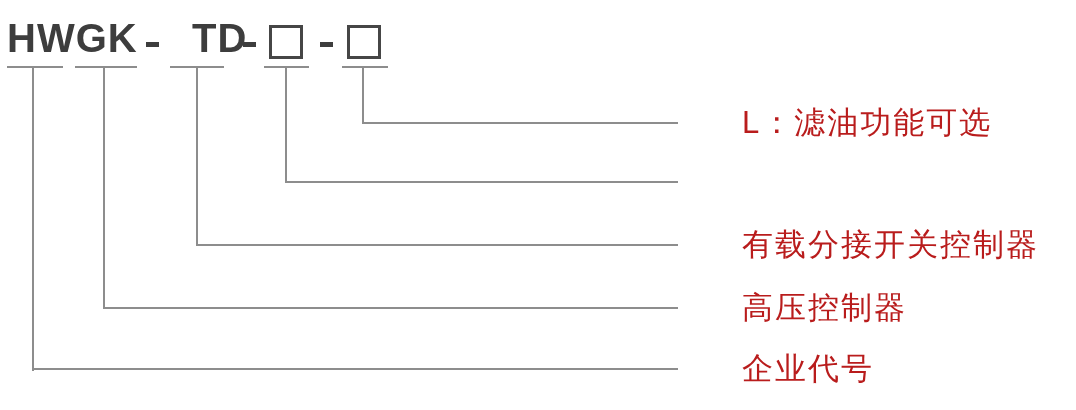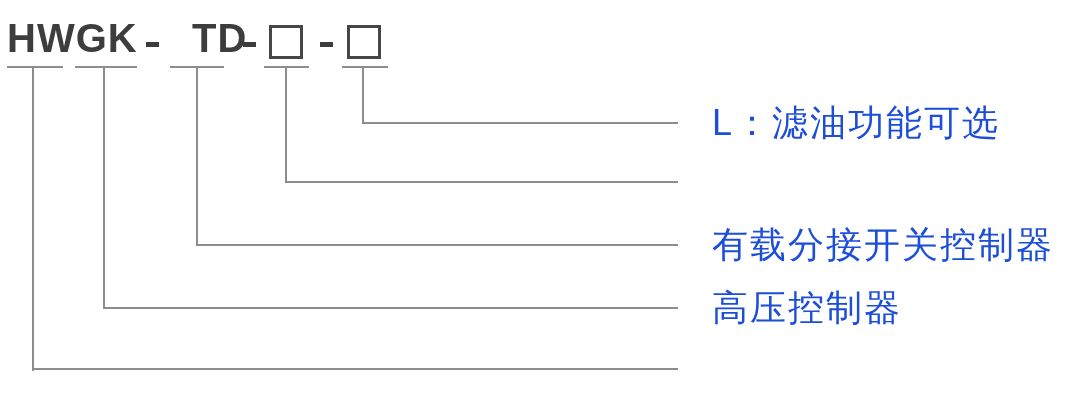--- a/index.html
+++ b/index.html
@@ -73,25 +73,25 @@
   .t-4 { left: 285px; top: 66px; height: 117px; }
   .t-5 { left: 362px; top: 66px; height: 58px; }
   .h-row0 { top: 122px; left: 362px; width: 316px; }
   .h-row1 { top: 181px; left: 285px; width: 393px; }
   .h-row2 { top: 244px; left: 196px; width: 482px; }
   .h-row3 { top: 307px; left: 103px; width: 575px; }
   .h-row4 { top: 368px; left: 32px;  width: 646px; }
   
   .label {
     position: absolute;
-    left: 712px;
+    left: 742px;
     height: 36px;
     line-height: 36px;
-    font-size: 36px;
-    color: #1d4ed8;
+    font-size: 31px;
+    color: #b91c1c;
     letter-spacing: 2px;
     white-space: nowrap;
   }
   .l-row0 { top: 105px; }
   .l-row1 { top: 164px; }
   .l-row2 { top: 227px; }
   .l-row3 { top: 290px; }
   .l-row4 { top: 351px; }
 </style>
 </head>
@@ -121,14 +121,15 @@
 
   <div class="hline h-row0"></div>
   <div class="hline h-row1"></div>
   <div class="hline h-row2"></div>
   <div class="hline h-row3"></div>
   <div class="hline h-row4"></div>
 
   <div class="label l-row0">L：滤油功能可选</div>
   <div class="label l-row3">高压控制器</div>
   <div class="label l-row2">有载分接开关控制器</div>
+  <div class="label l-row4">企业代号</div>
 
 </div>
 
 </body></html>

